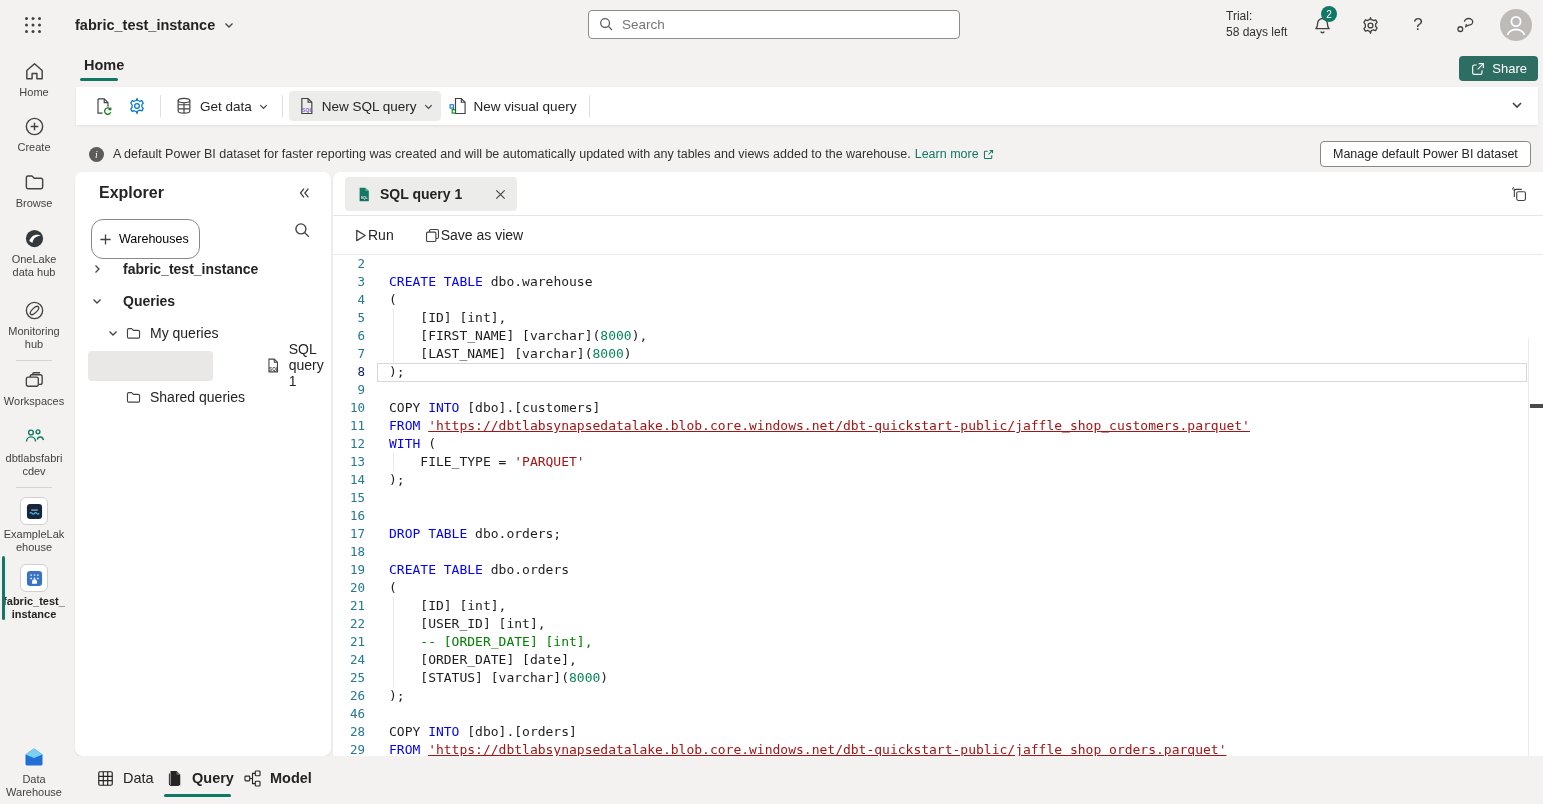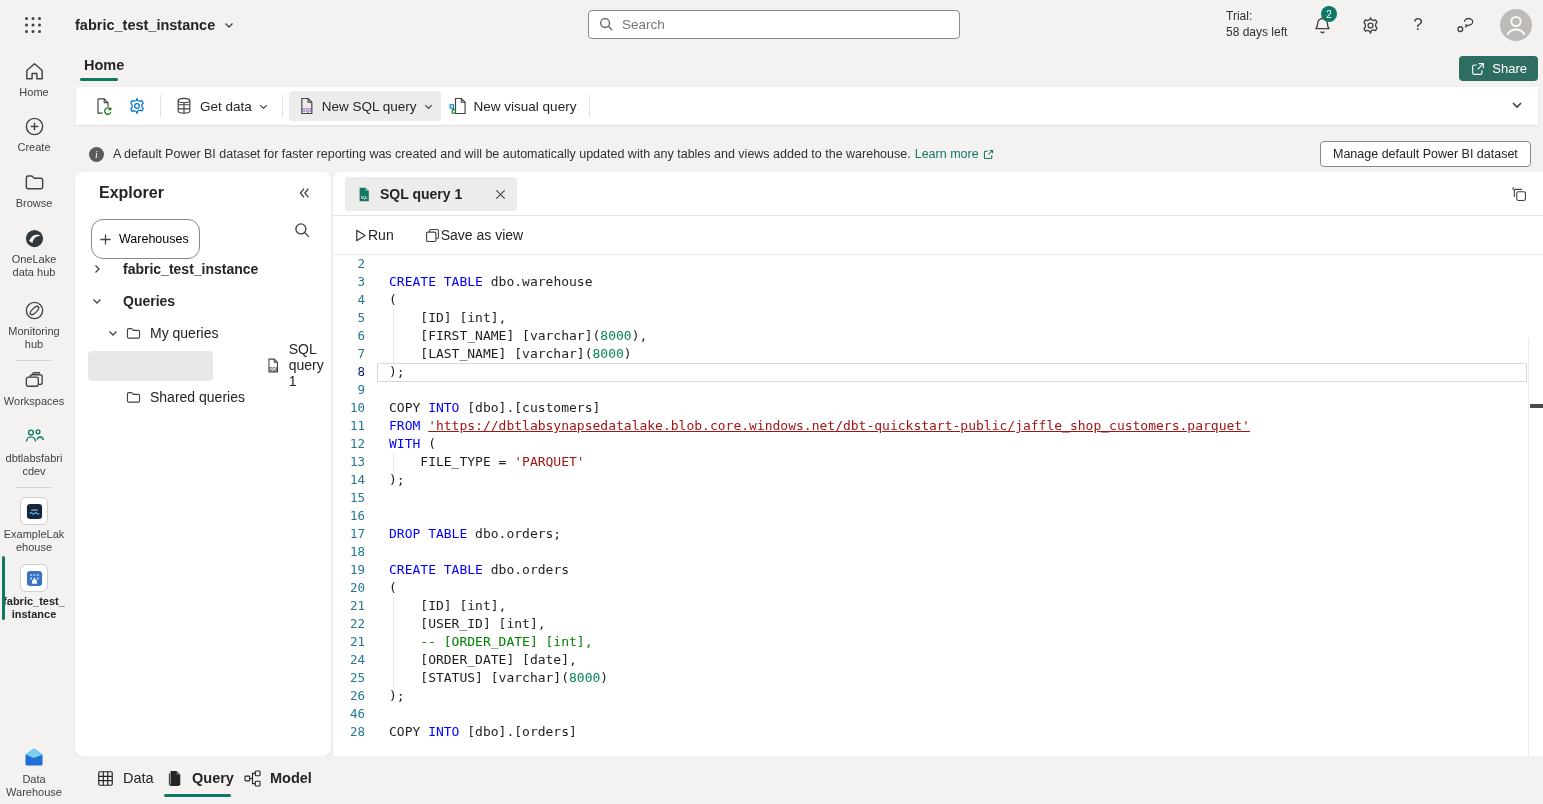--- a/index.html
+++ b/index.html
@@ -514,20 +514,21 @@
           <div class="code-line"><span class="ln">19</span><span class="code-text"><span class="tok-k">CREATE</span><span class="tok-p"> </span><span class="tok-k">TABLE</span><span class="tok-p"> dbo.orders</span></span></div>
           <div class="code-line"><span class="ln">20</span><span class="code-text"><span class="tok-p">(</span></span></div>
           <div class="code-line guide"><span class="ln">21</span><span class="code-text"><span class="tok-p">    [ID] [int],</span></span></div>
           <div class="code-line guide"><span class="ln">22</span><span class="code-text"><span class="tok-p">    [USER_ID] [int],</span></span></div>
           <div class="code-line guide"><span class="ln">21</span><span class="code-text"><span class="tok-c">    -- [ORDER_DATE] [int],</span></span></div>
           <div class="code-line guide"><span class="ln">24</span><span class="code-text"><span class="tok-p">    [ORDER_DATE] [date],</span></span></div>
           <div class="code-line guide"><span class="ln">25</span><span class="code-text"><span class="tok-p">    [STATUS] [varchar](</span><span class="tok-n">8000</span><span class="tok-p">)</span></span></div>
           <div class="code-line"><span class="ln">26</span><span class="code-text"><span class="tok-p">);</span></span></div>
           <div class="code-line"><span class="ln">46</span><span class="code-text"></span></div>
           <div class="code-line"><span class="ln">28</span><span class="code-text"><span class="tok-p">COPY </span><span class="tok-k">INTO</span><span class="tok-p"> [dbo].[orders]</span></span></div>
+          <div class="code-line"><span class="ln">29</span><span class="code-text"><span class="tok-k">FROM</span><span class="tok-p"> </span><span class="tok-s tok-u">'https://dbtlabsynapsedatalake.blob.core.windows.net/dbt-quickstart-public/jaffle_shop_orders.parquet'</span></span></div>
         </div>
       <div id="oruler">
         <div id="oruler-marker"></div>
       </div>
     </div>
   </div>
 
   <div id="bottom-bar">
     <div class="bb-tab" id="bb-data">
       <span class="icon">

